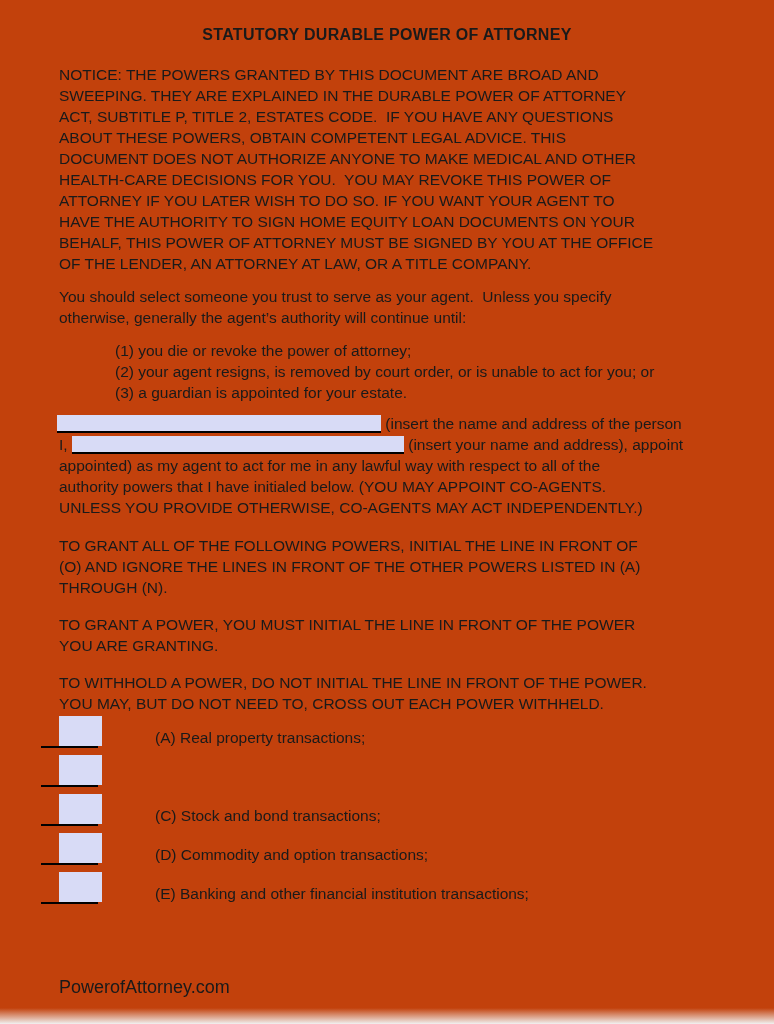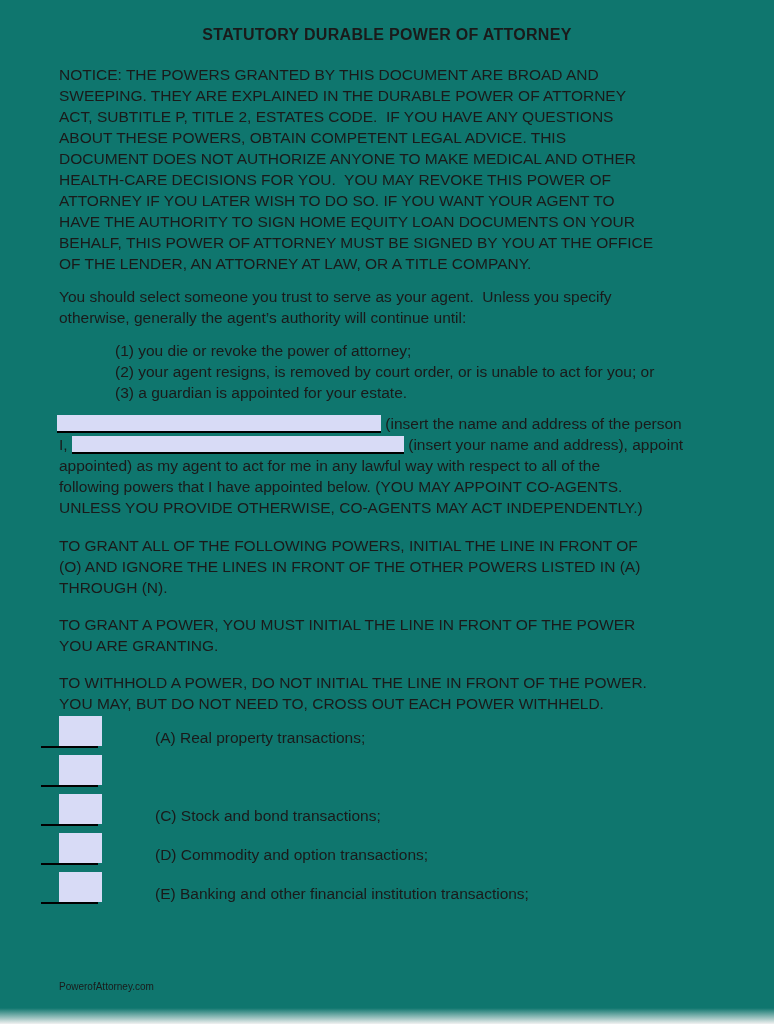--- a/index.html
+++ b/index.html
@@ -7,21 +7,21 @@
     padding: 0;
     background: #ffffff;
   }
   .page {
     position: relative;
     width: 774px;
     height: 1024px;
     box-sizing: border-box;
     padding: 24px 59px 0 59px;
     overflow: hidden;
-    background: #0f766e;
+    background: #c2410c;
     font-family: "Liberation Sans", sans-serif;
     font-size: 15.5px;
     line-height: 21px;
     color: #1a1a1a;
   }
   .doc-title {
     margin: 0;
     font-size: 16px;
     line-height: 22px;
     font-weight: bold;
@@ -77,21 +77,21 @@
     bottom: 0;
     background: var(--hl, #d8dbf6);
   }
   .power-label {
     margin-left: 12px;
     white-space: pre;
   }
 
   .footer-text {
     margin-top: 74px;
-    font-size: 10px;
+    font-size: 18px;
     line-height: 18px;
     white-space: pre;
   }
   .bottom-fade {
     position: absolute;
     left: 0;
     right: 0;
     bottom: 0;
     height: 16px;
     background: linear-gradient(180deg, rgba(241,241,241,0) 0%, #f1f1f1 100%);
@@ -122,21 +122,21 @@
   <div class="conditions">
     <div class="cond-item">(1) you die or revoke the power of attorney;</div>
     <div class="cond-item">(2) your agent resigns, is removed by court order, or is unable to act for you; or</div>
     <div class="cond-item">(3) a guardian is appointed for your estate.</div>
   </div>
 
   <div class="appoint">
     <div class="line"><span class="blank blank-agent"></span><span> (insert the name and address of the person</span></div>
     <div class="line"><span>I, </span><span class="blank blank-principal"></span><span> (insert your name and address), appoint</span></div>
     <div class="line">appointed) as my agent to act for me in any lawful way with respect to all of the
-following powers that I have appointed below. (YOU MAY APPOINT CO-AGENTS.
+authority powers that I have initialed below. (YOU MAY APPOINT CO-AGENTS.
 UNLESS YOU PROVIDE OTHERWISE, CO-AGENTS MAY ACT INDEPENDENTLY.)</div>
   </div>
 
   <p class="para p-grantall">TO GRANT ALL OF THE FOLLOWING POWERS, INITIAL THE LINE IN FRONT OF
 (O) AND IGNORE THE LINES IN FRONT OF THE OTHER POWERS LISTED IN (A)
 THROUGH (N).</p>
 
   <p class="para p-grantone">TO GRANT A POWER, YOU MUST INITIAL THE LINE IN FRONT OF THE POWER
 YOU ARE GRANTING.</p>
 

